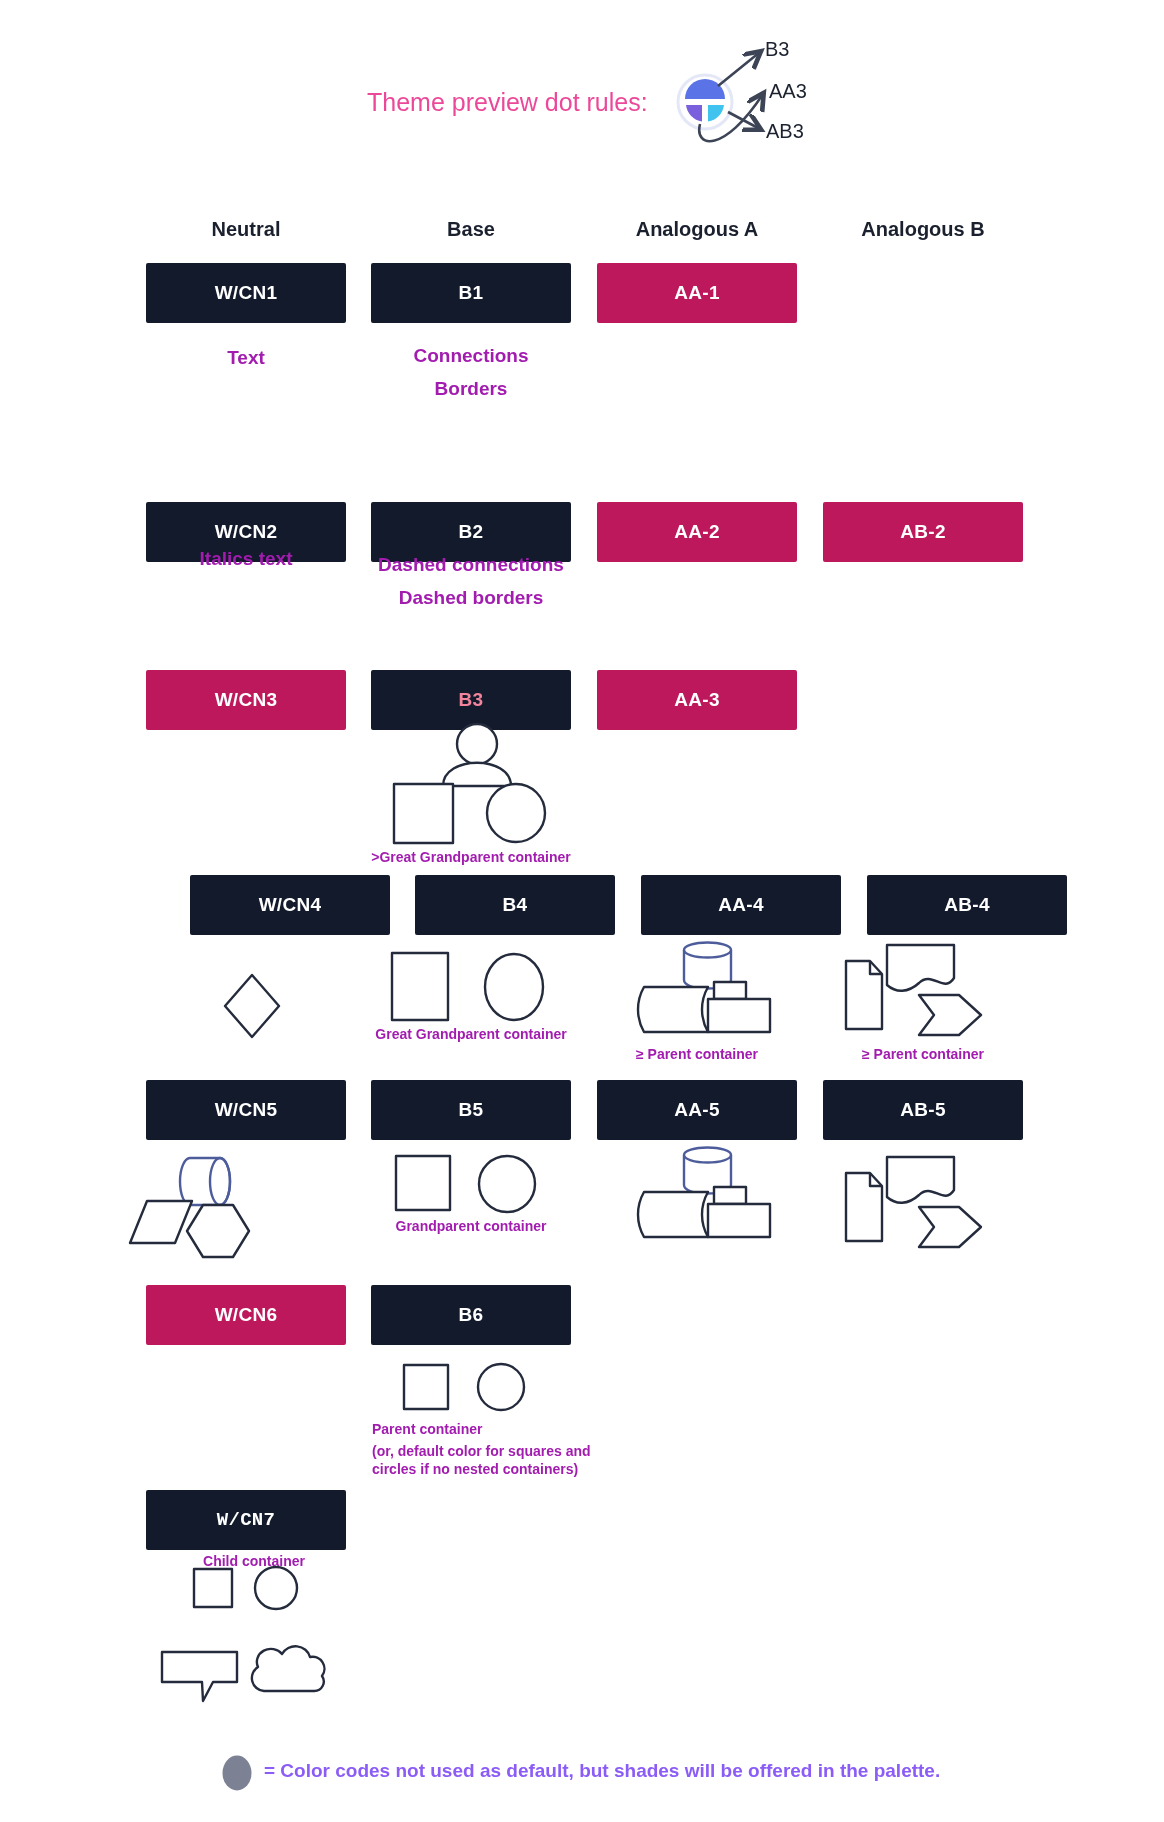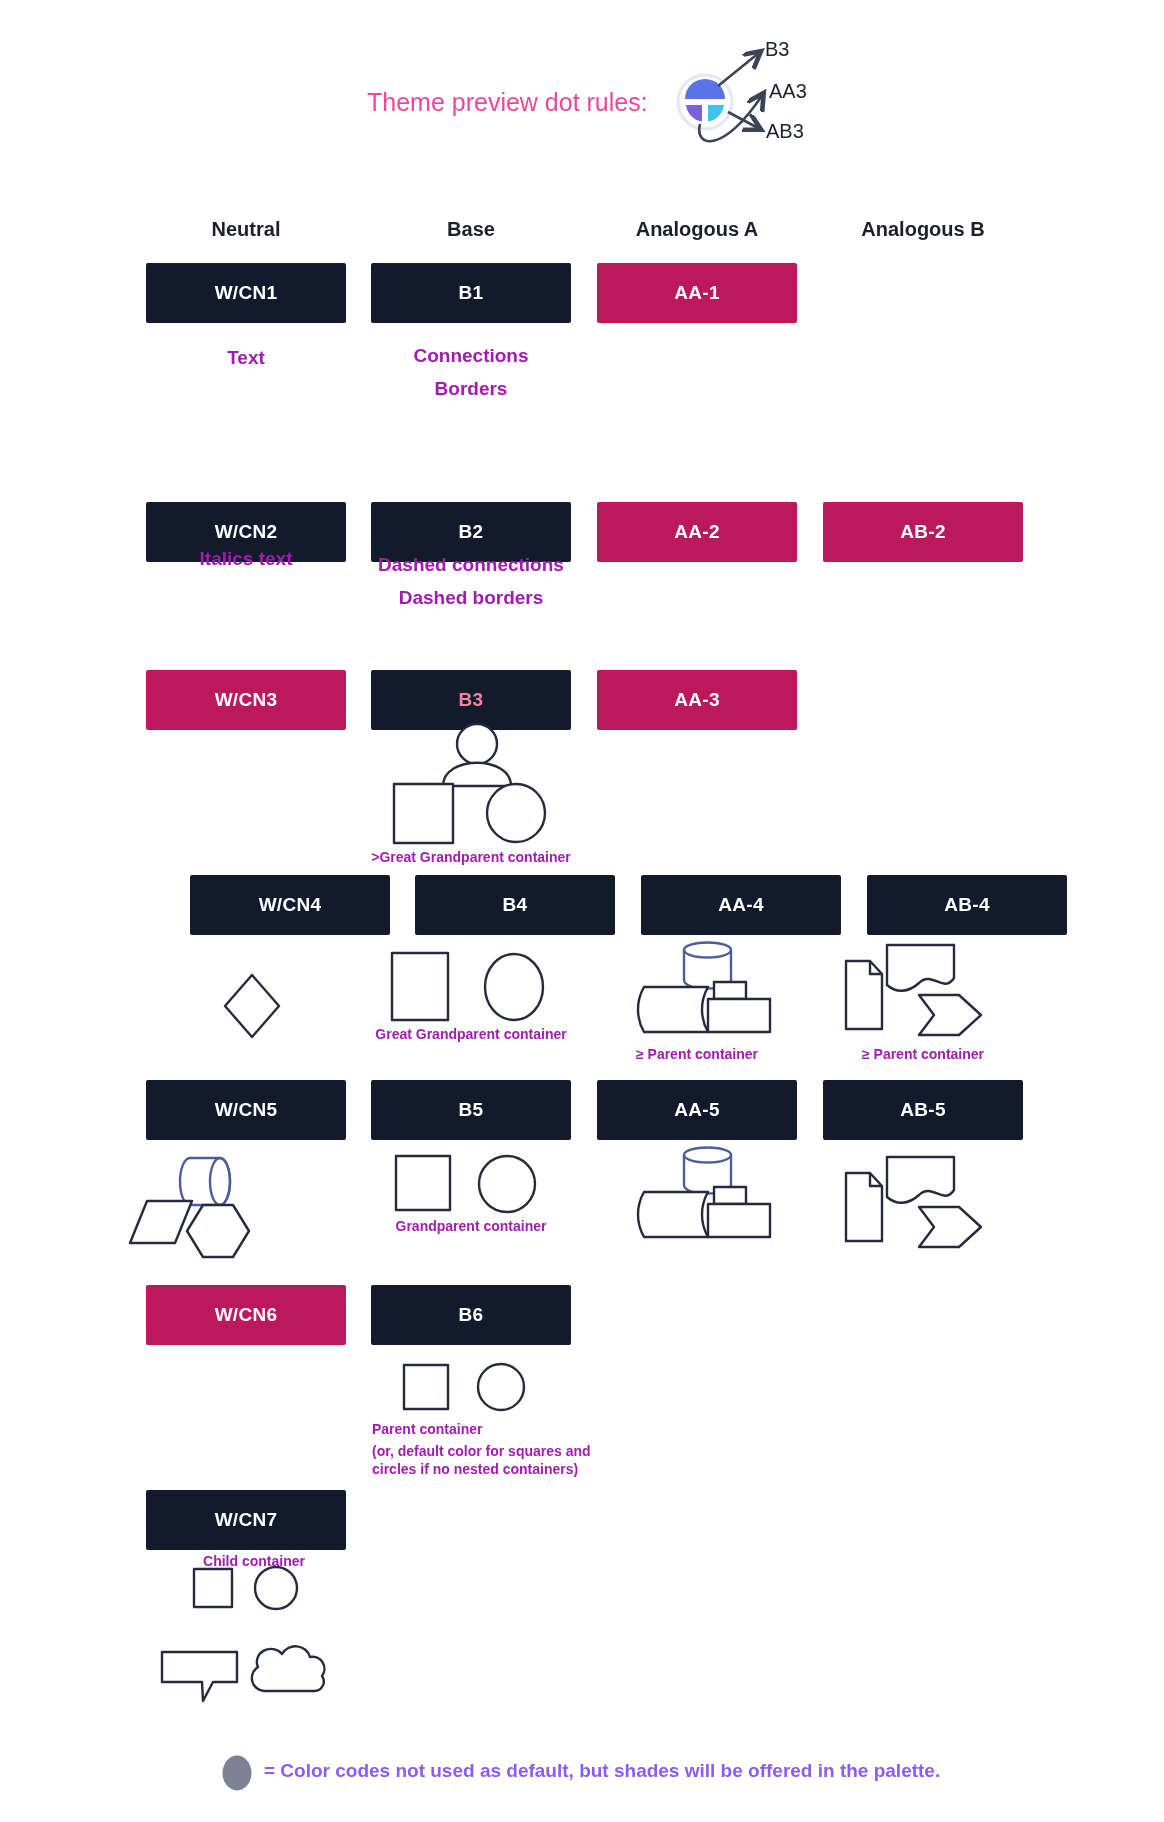--- a/index.html
+++ b/index.html
@@ -15,21 +15,21 @@
   .dark{background:#121a2c;}
   .gray{background:#be185d;}
   .pinktext{color:#f2849b;}
   .cap{position:absolute;font-weight:bold;color:#a21caf;}
   .ctr{width:200px;text-align:center;}
   .fs19{font-size:19px;}
   .fs145{font-size:14px;}
   .fs14{font-size:14px;}
   .c1{left:146px;} .c2{left:371px;} .c3{left:597px;} .c4{left:823px;}
   .r1{top:263px;} .r2{top:466px;margin-top:36px;} .r3{top:670px;} .r4{top:875px;margin-left:44px;}
-  .r5{top:1080px;} .r6{top:1285px;} .r7{top:1490px;}
+  .r5{top:1080px;} .r6{top:1285px;} .r7{top:1490px;font-family:Liberation Mono, monospace;}
   svg{position:absolute;overflow:visible;}
   .shape{stroke:#242b3c;stroke-width:2.4;fill:#ffffff;stroke-linejoin:round;}
   .shape-n{stroke:#242b3c;stroke-width:2.4;fill:none;stroke-linejoin:round;}
   .cyl{stroke:#4d5c9b;stroke-width:2.4;fill:#ffffff;}
   .cyl-n{stroke:#4d5c9b;stroke-width:2.4;fill:none;}
   .arrow{stroke:#3c4456;stroke-width:2.6;fill:none;}
   .footer-note{position:absolute;left:264px;top:1760px;font-weight:bold;
                font-size:19px;color:#8b5cf6;}
 </style>
 </head>

